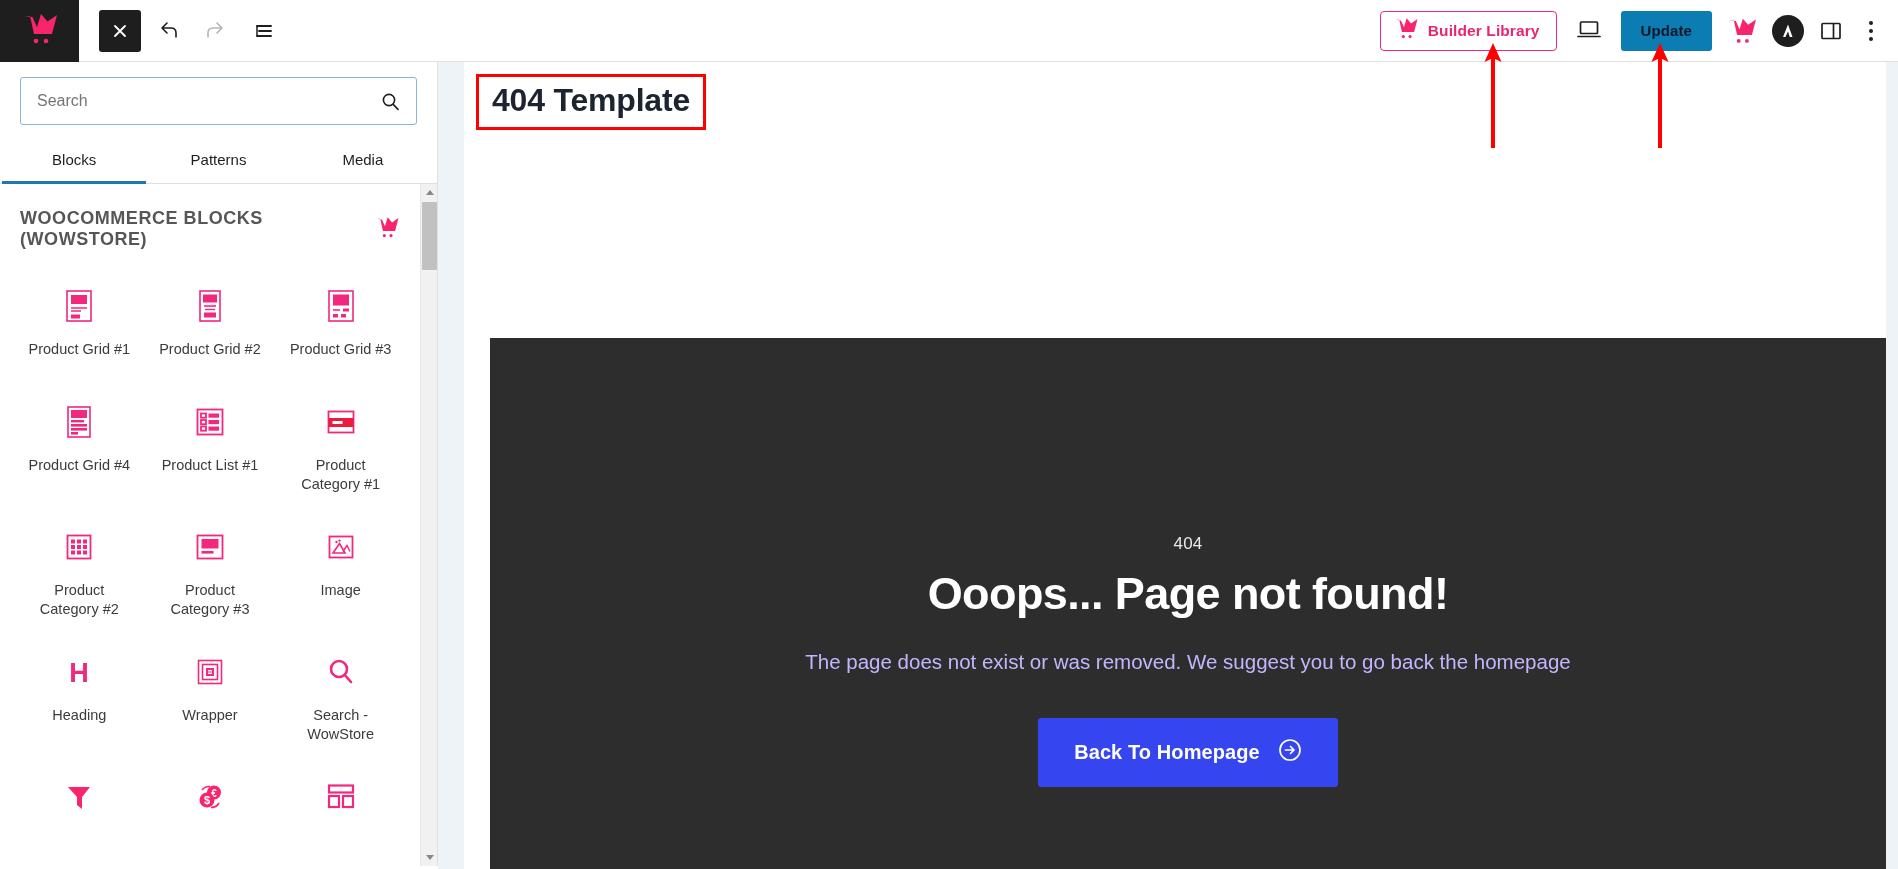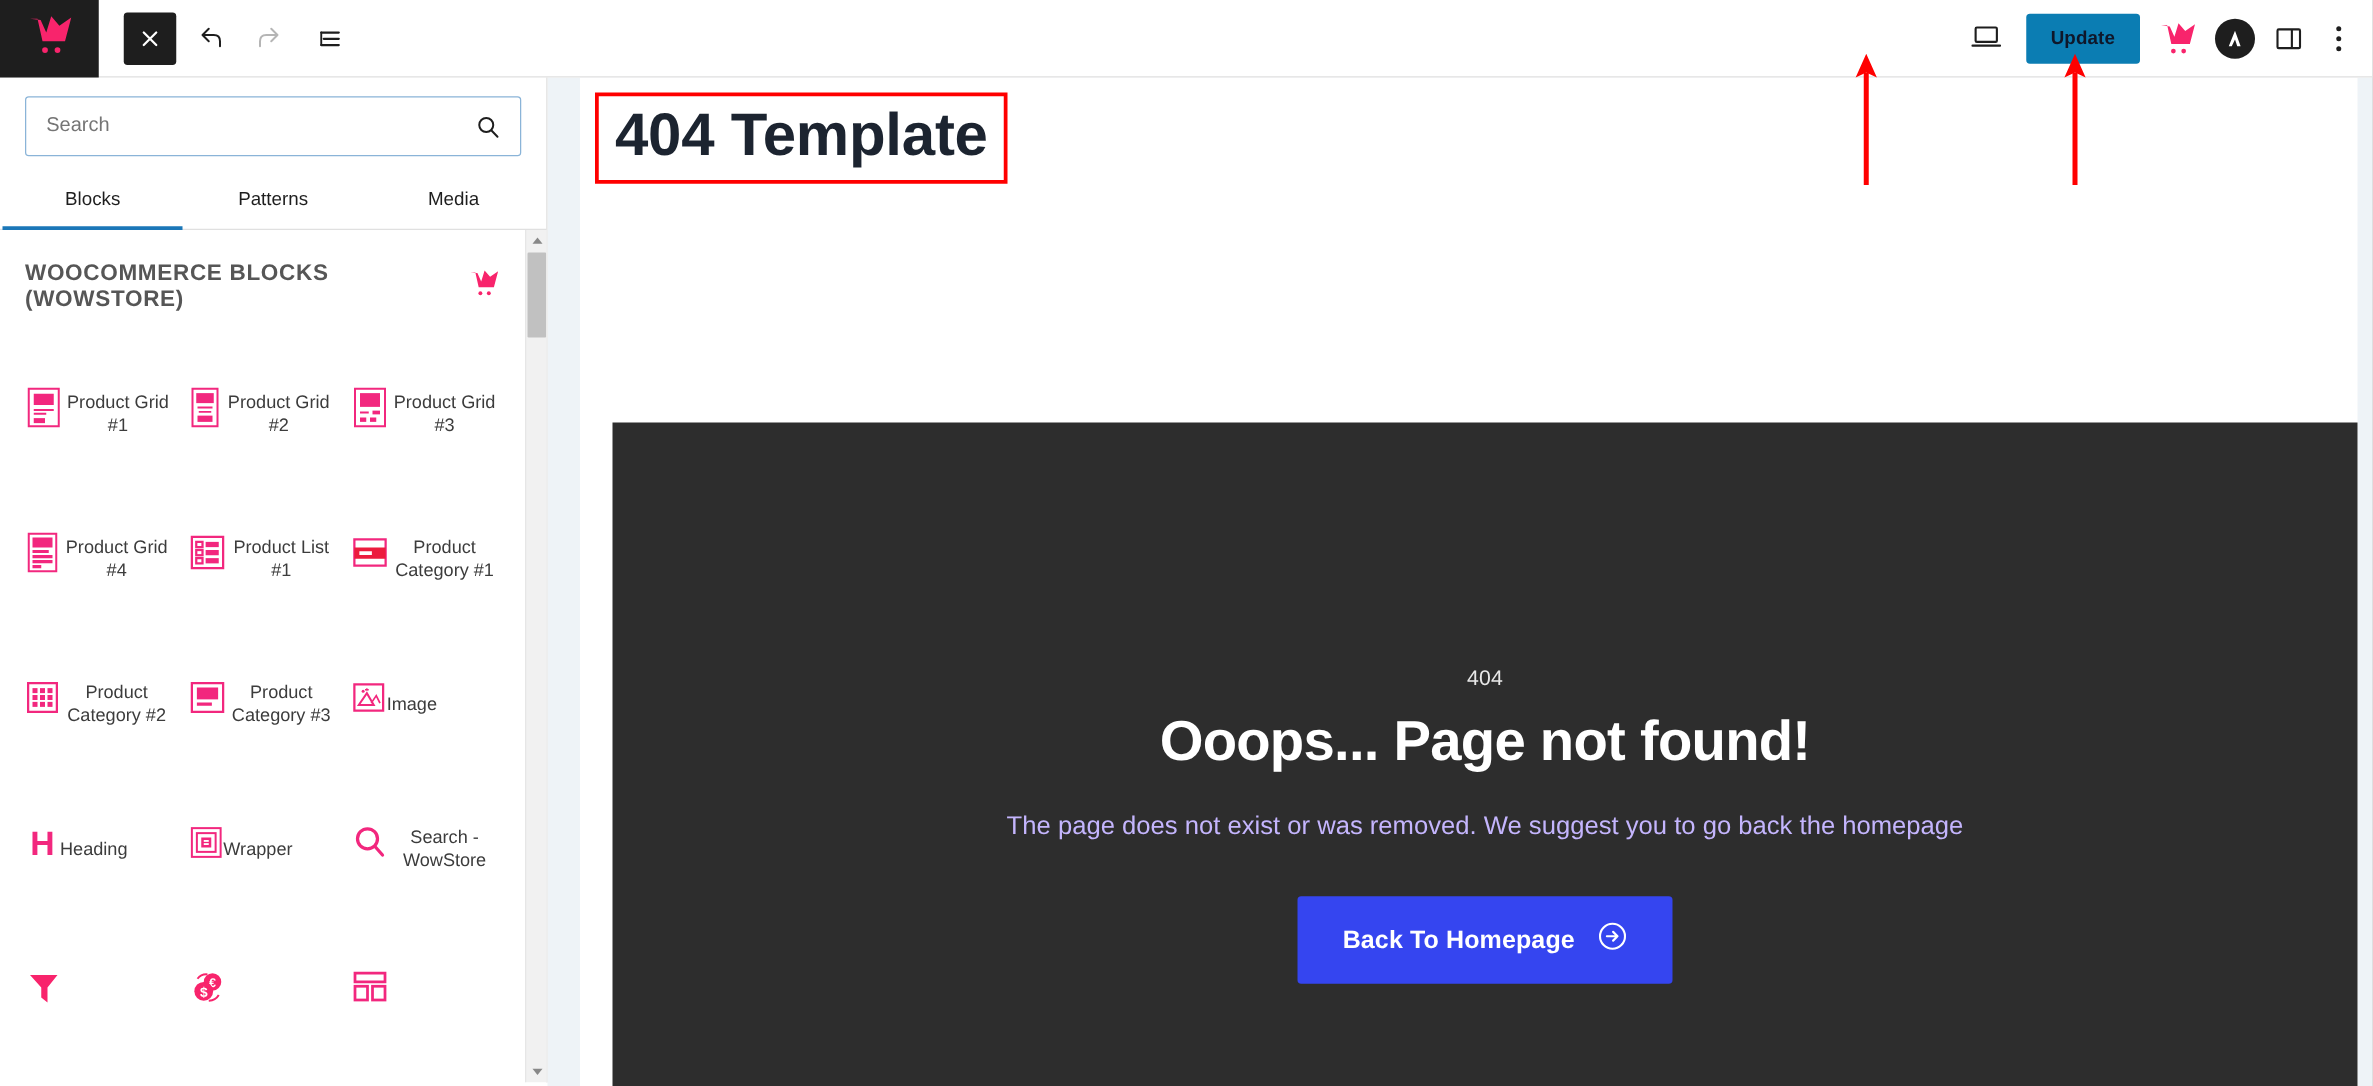--- a/index.html
+++ b/index.html
@@ -129,21 +129,21 @@
     font-size: 18px; font-weight: 700; letter-spacing: .55px;
     color: #565656; text-transform: uppercase;
   }
 
   .block-grid {
     display: grid; grid-template-columns: repeat(3, 1fr);
     padding: 14px 14px 30px 14px;
     row-gap: 4px;
   }
   .block-item {
-    display: flex; flex-direction: row; align-items: center;
+    display: flex; flex-direction: column; align-items: center;
     padding: 16px 6px 12px 6px; cursor: pointer; border-radius: 3px;
     min-height: 112px;
   }
   .block-ico { height: 44px; display: flex; align-items: center; justify-content: center; }
   .block-label {
     margin-top: 12px; text-align: center;
     font-size: 14.5px; color: #3c3c3c; line-height: 1.28;
     max-width: 104px;
   }
 
@@ -182,21 +182,21 @@
     background: #ffffff;
   }
   .title-wrap {
     position: absolute; top: 12px; left: 0px;
     padding-left: 12px;
   }
   .tmpl-title {
     display: inline-block;
     border: 3px solid #ff0000;
     padding: 6px 13px 9px 13px;
-    font-size: 48px; font-weight: 700; color: #1c2430;
+    font-size: 32px; font-weight: 700; color: #1c2430;
     letter-spacing: -.2px; line-height: 1.08;
   }
   .err-block {
     position: absolute; top: 276px; left: 26px;
     width: 1396px; height: 644px;
     background: #2d2d2d;
     display: flex; flex-direction: column;
     align-items: center; justify-content: center;
     color: #ffffff;
   }
@@ -258,20 +258,30 @@
       <button class="sq-btn" title="Document Overview">
         <svg width="22" height="22" viewBox="0 0 22 22">
           <path d="M4 6 L18 6 M6 11 L18 11 M4 16 L18 16" stroke-linecap="round" stroke-width="1.8"></path>
           <path d="M4 6 L4 16" stroke-linecap="round" stroke-width="1.5"></path>
         </svg>
       </button>
     </div>
 
     <div class="tb-right">
 
+      <button class="builder-library-btn">
+        <span>
+          <svg width="26" height="23" viewBox="0 0 38 34">
+            <path d="M3 4 L9 4 L13 22 L31 22 L36 3 L26.5 9.5 L20 2 L16 15 L11.5 5 Z" fill="#f8246c"></path>
+            <circle cx="15" cy="29" r="2.3" fill="#f8246c"></circle>
+            <circle cx="25" cy="29" r="2.3" fill="#f8246c"></circle>
+          </svg>
+        </span>
+        <span>Builder Library</span>
+      </button>
 
       <button class="laptop-icon-btn" title="View">
         <span>
           <svg width="26" height="22" viewBox="0 0 26 22" fill="none" stroke="#1e1e1e" stroke-width="1.7">
             <rect x="4.5" y="4" width="17" height="11.5" rx="1"></rect>
             <path d="M2 18.5 L24 18.5" stroke-linecap="round"></path>
           </svg>
         </span>
       </button>
 

